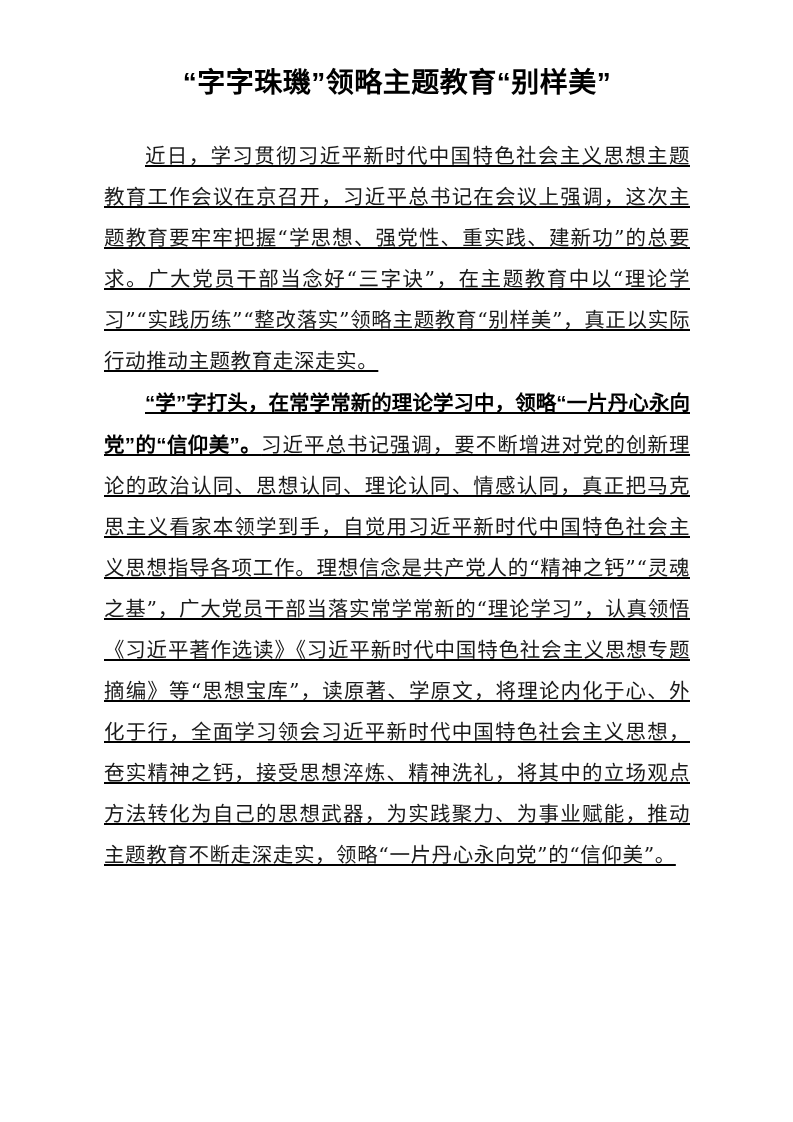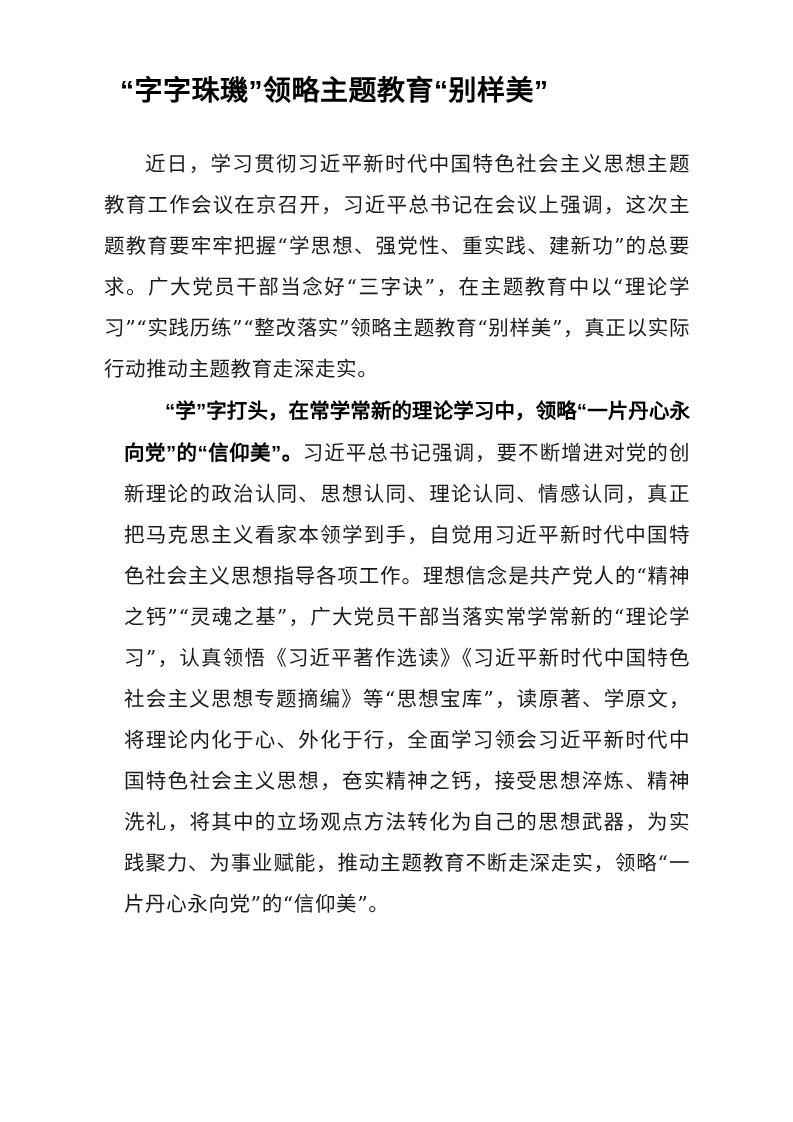--- a/index.html
+++ b/index.html
@@ -25,46 +25,46 @@
     position: absolute;
     left: 104px;
     top: 0;
     width: 586px;
   }
   .doc-title {
     font-family: "Liberation Sans", "DejaVu Sans", sans-serif;
     font-weight: bold;
     font-size: 28px;
     line-height: 34px;
-    text-align: left;
+    text-align: center;
     color: #000000;
     letter-spacing: 0.5px;
-    margin: 16px;
+    margin: 8px;
     padding-top: 58px;
     white-space: nowrap;
   }
   .body-block {
     margin-top: 36px;
+    text-decoration: underline;
   }
   p.para {
     margin: 0;
     padding: 0;
     font-family: "DejaVu Serif", "Liberation Serif", serif;
     font-size: 20.5px;
     line-height: 41px;
     color: #1a1a1a;
     text-align: justify;
     text-justify: inter-character;
     text-indent: 2em;
     letter-spacing: 0.6px;
     font-weight: 400;
   }
   p.para + p.para {
     margin-top: 0;
-    margin-left: 20px;
   }
   .em-bold {
     font-family: "Liberation Sans", "DejaVu Sans", sans-serif;
     font-weight: bold;
     color: #000000;
     letter-spacing: 0px;
   }
   .para-bold {
     font-family: "Liberation Sans", "DejaVu Sans", sans-serif;
     font-weight: bold;

